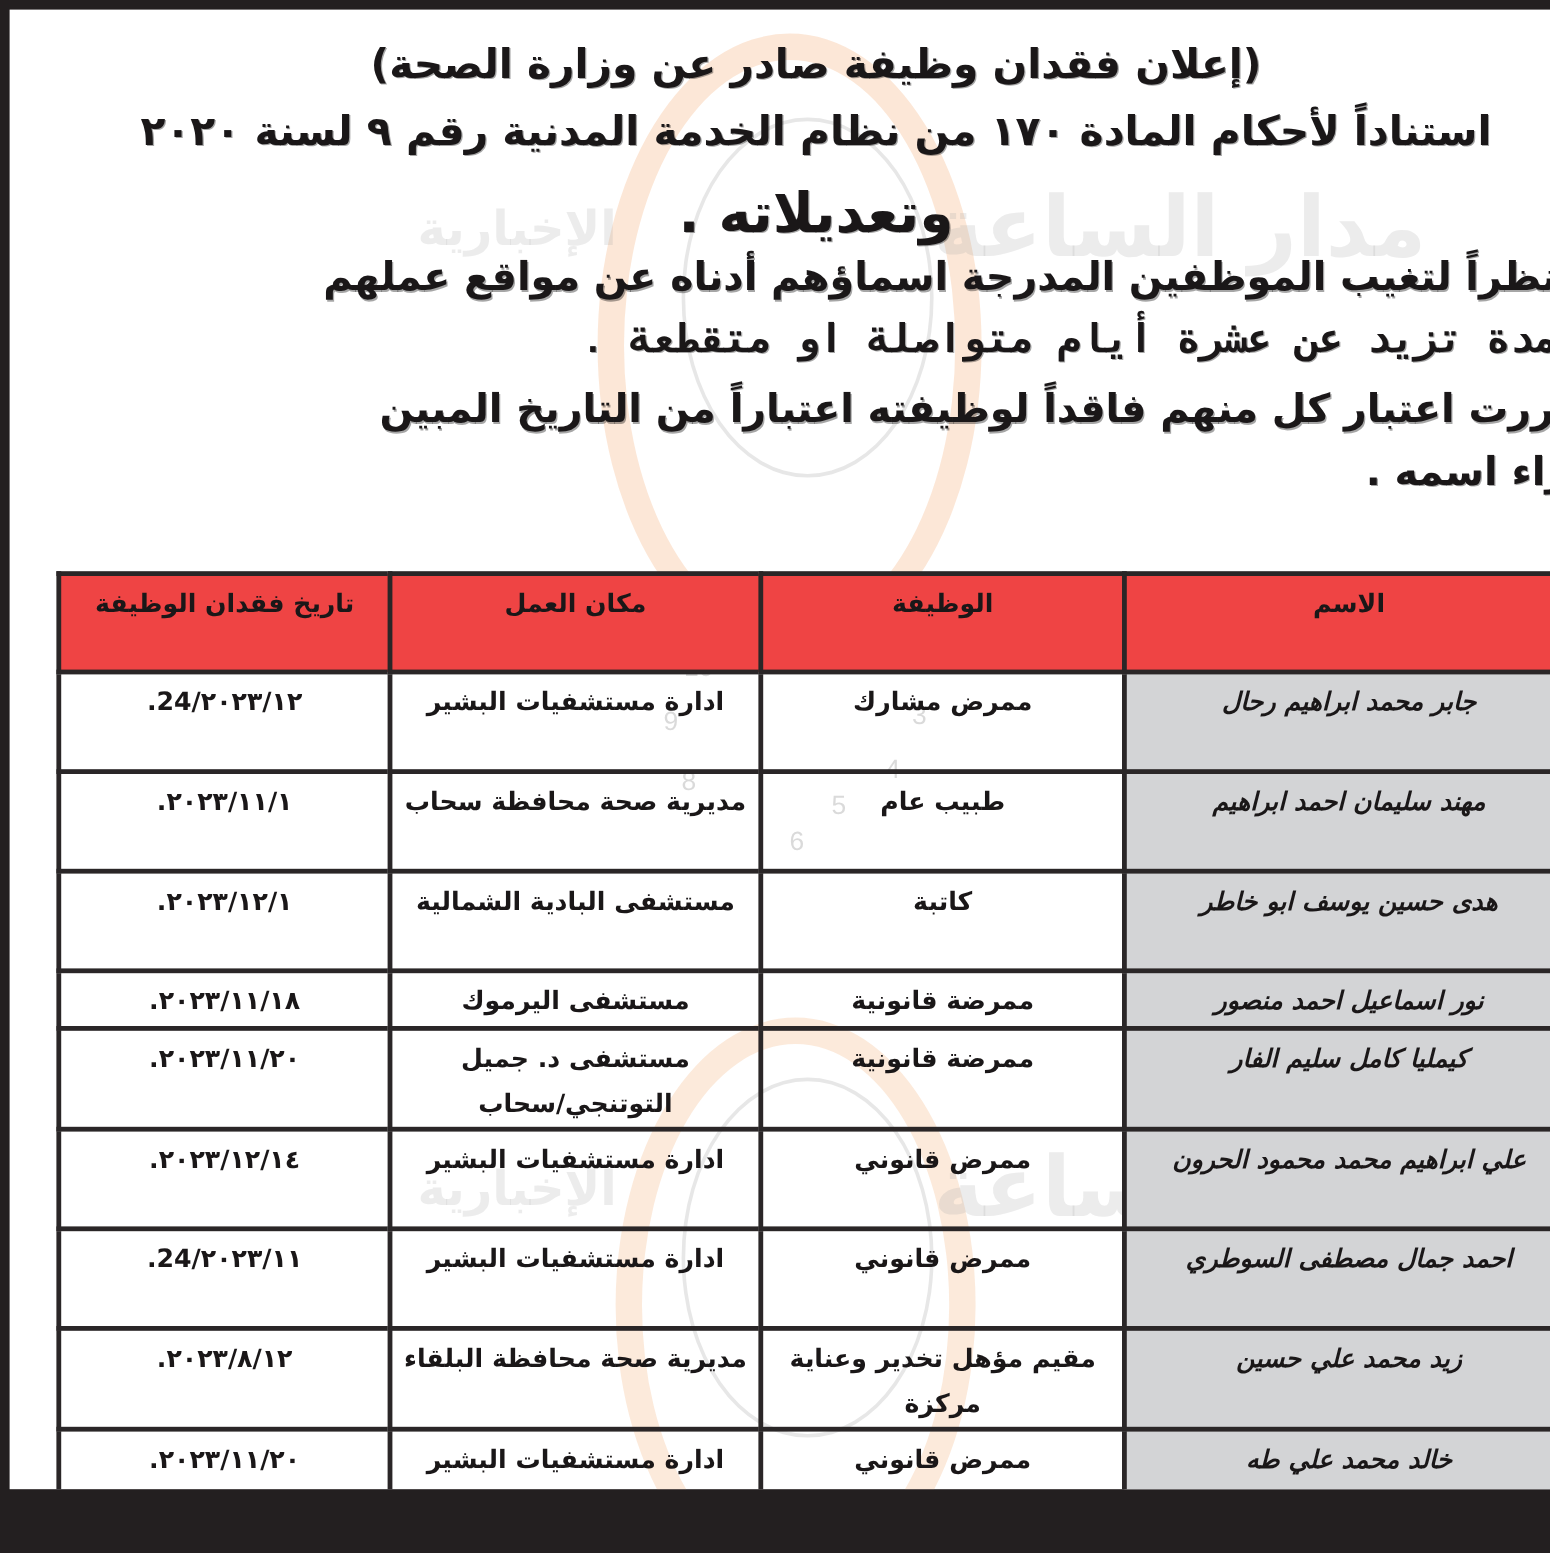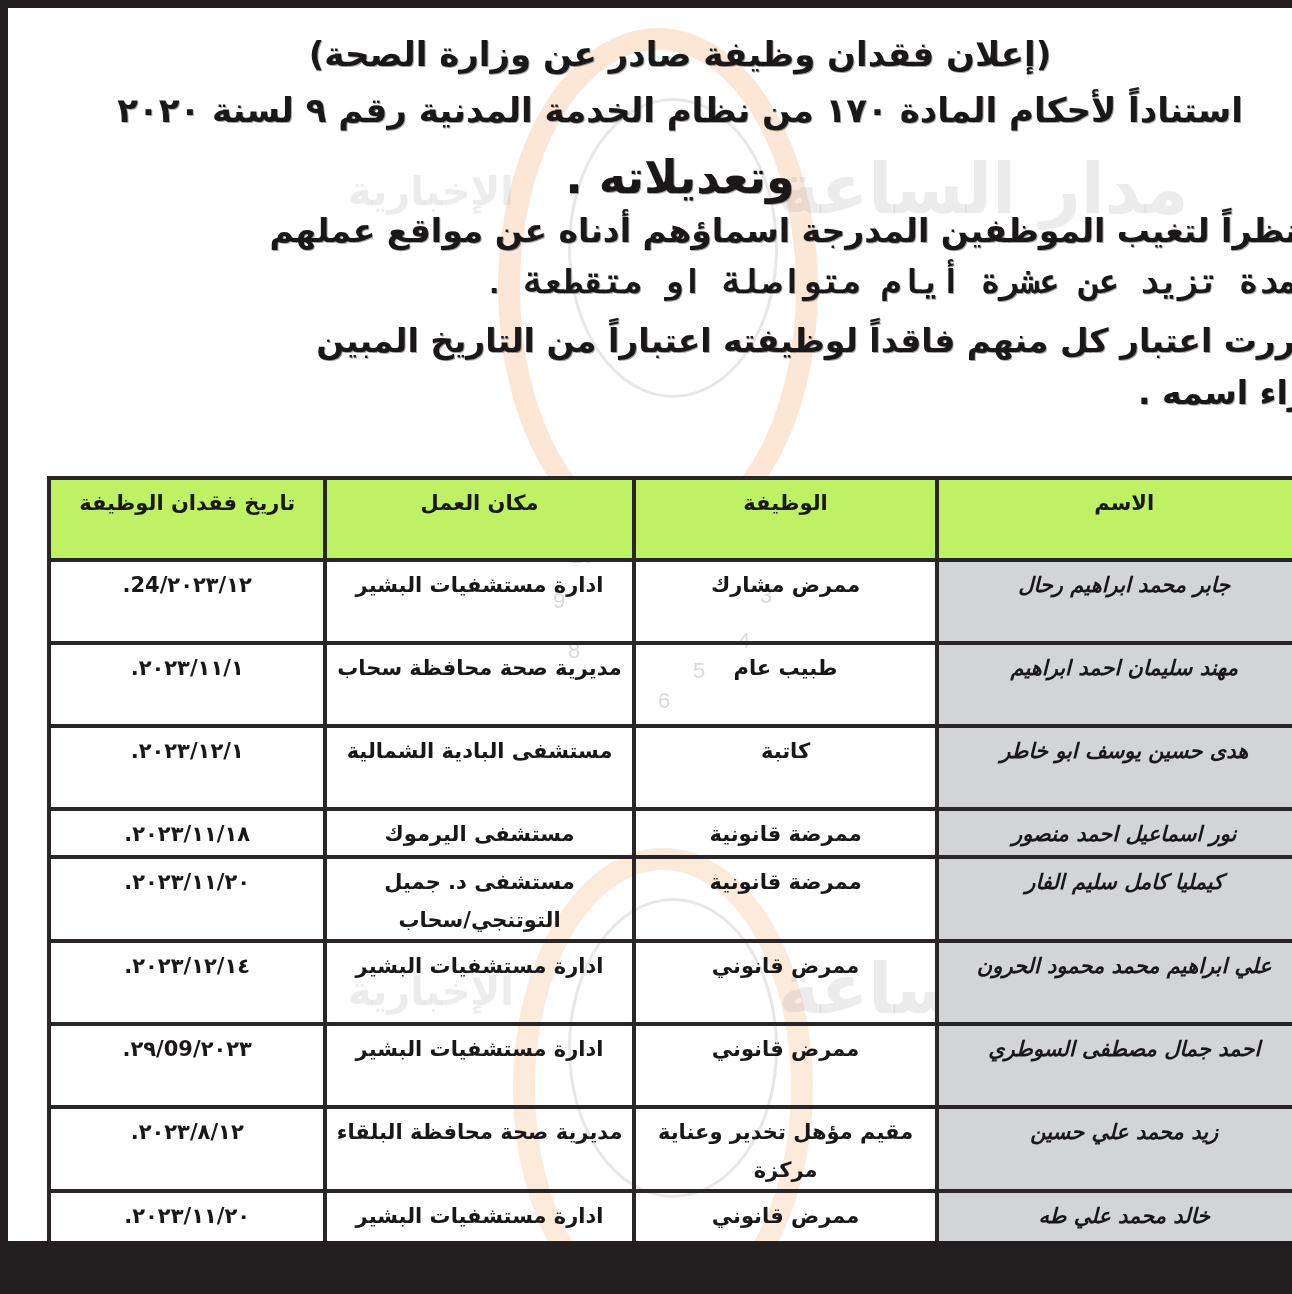--- a/index.html
+++ b/index.html
@@ -44,21 +44,21 @@
   .p4 { top:358px; }
   .closing { top:420px; font-size:32px; }
 
   table.losses {
     position:absolute; left:9px; top:468px; width:1266px; border-collapse:collapse; direction:rtl;
   }
   table.losses th, table.losses td {
     border:4px solid #2a2627; text-align:center; vertical-align:top; font-weight:bold;
     font-family:"DejaVu Sans", sans-serif; font-size:21px; line-height:38px; padding:4px 8px 0 8px;
   }
-  table.losses th { background:#bef264; height:74px; font-size:21px; }
+  table.losses th { background:#ef4444; height:74px; font-size:21px; }
   table.losses td.name { background:#d3d4d6;font-style:italic; }
   table.losses td { background:transparent; height:75px; }
   table.losses tr.short td { height:40px; }
   .c-name { width:378px; }
   .c-job { width:302px; }
   .c-place { width:304px; }
   .c-date { width:268px; }
   td.date { direction:rtl; }
 </style>
 </head>
@@ -140,21 +140,21 @@
         <tr>
           <td class="name">علي ابراهيم محمد محمود الحرون</td>
           <td>ممرض قانوني</td>
           <td>ادارة مستشفيات البشير</td>
           <td class="date">٢٠٢٣/١٢/١٤.</td>
         </tr>
         <tr>
           <td class="name">احمد جمال مصطفى السوطري</td>
           <td>ممرض قانوني</td>
           <td>ادارة مستشفيات البشير</td>
-          <td class="date">٢٠٢٣/09/٢٩.</td>
+          <td class="date">٢٠٢٣/١١/24.</td>
         </tr>
         <tr>
           <td class="name">زيد محمد علي حسين</td>
           <td>مقيم مؤهل تخدير وعناية مركزة</td>
           <td>مديرية صحة محافظة البلقاء</td>
           <td class="date">٢٠٢٣/٨/١٢.</td>
         </tr>
         <tr>
           <td class="name">خالد محمد علي طه</td>
           <td>ممرض قانوني</td>

